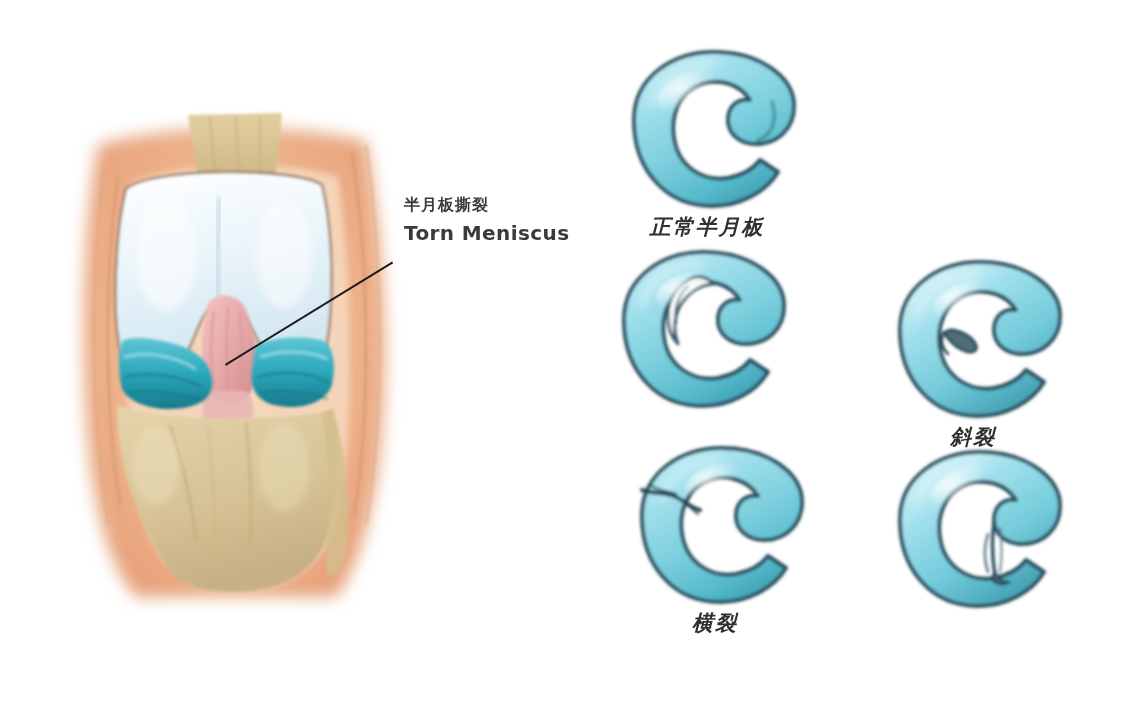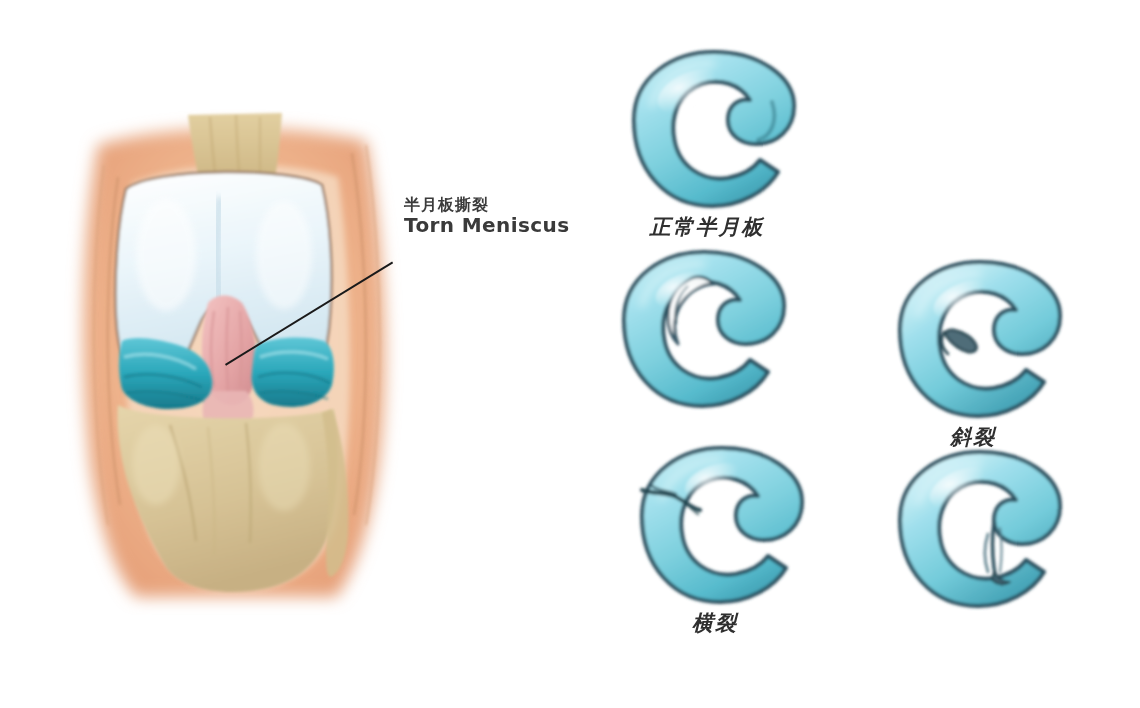--- a/index.html
+++ b/index.html
@@ -39,21 +39,21 @@
     font-weight: 700;
     color: #3b3b3b;
     letter-spacing: 1px;
     font-family: "DejaVu Sans", "Liberation Sans", sans-serif;
   }
   #callout .en {
     font-size: 20px;
     font-weight: 700;
     color: #3a3a3a;
     letter-spacing: 0.4px;
-    margin-top: 0;
+    margin-top: 8px;
     font-family: "DejaVu Sans", "Liberation Sans", sans-serif;
   }
 
   
   #pointer-line {
     position: absolute;
     left: 225px;
     top: 364px;
     width: 196px;
     height: 0;

